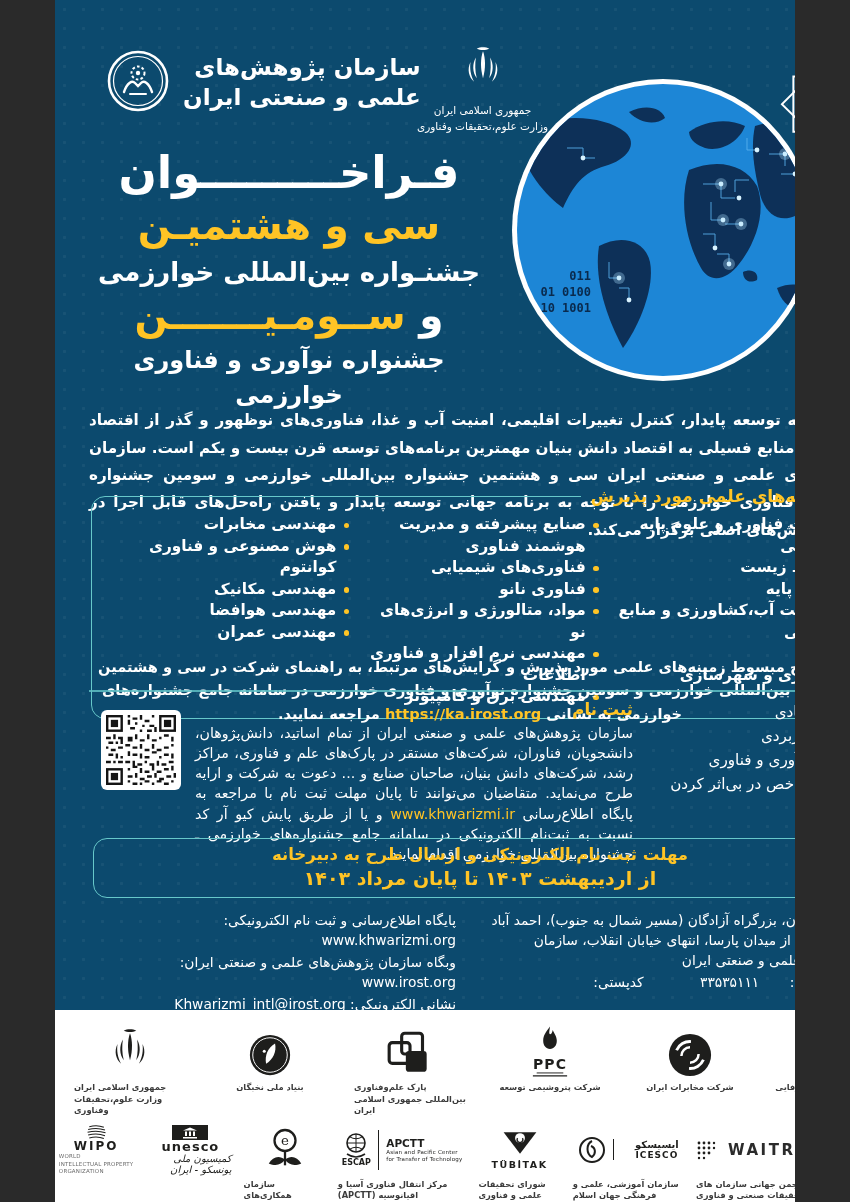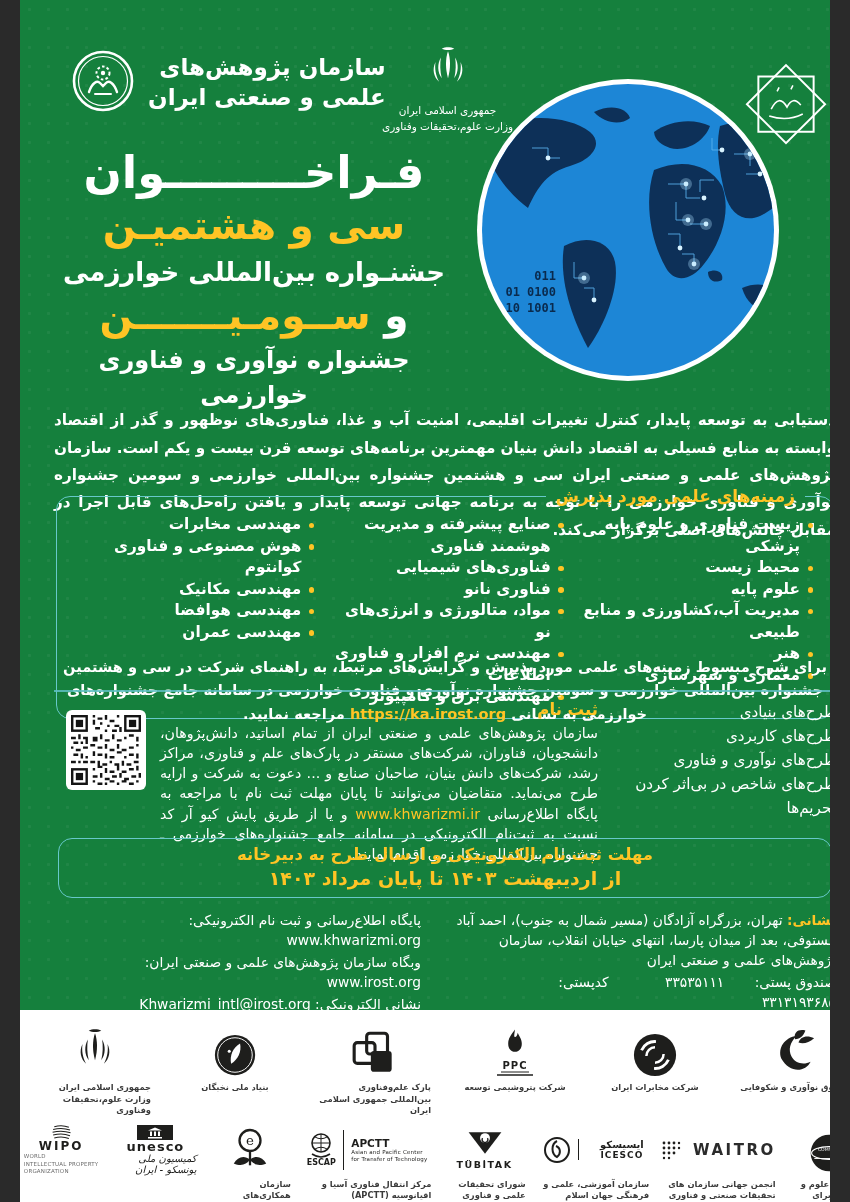--- a/index.html
+++ b/index.html
@@ -1,18 +1,18 @@
 <!DOCTYPE html>
 <html lang="fa" dir="rtl"><head>
 <meta charset="utf-8">
 <style>
   html,body{margin:0;padding:0;background:#2a2a2a;}
   .poster{
-    position:relative;width:810px;height:1202px;margin:0 auto;
-    background:#15803d;overflow:hidden;direction:rtl;
+    position:relative;width:740px;height:1202px;margin:0 auto;
+    background:#0c4a6e;overflow:hidden;direction:rtl;
     font-family:"DejaVu Sans","Liberation Sans",sans-serif;color:#fff;
   }
   .poster::before{
     content:"";position:absolute;inset:0;
     background-image:radial-gradient(rgba(255,255,255,.05) 1.4px,transparent 1.5px);
     background-size:19px 19px;pointer-events:none;
   }
   
   .org-block{position:absolute;left:52px;top:50px;display:flex;direction:ltr;align-items:center;gap:14px;}
   .irost-logo-svg{width:62px;height:62px;}
@@ -75,31 +75,31 @@
   
   .footer{position:absolute;left:0;top:1010px;width:850px;height:192px;background:#fff;color:#1e1e1c;}
   .logo-row{display:flex;justify-content:center;align-items:flex-start;}
   .row1{margin-top:14px;gap:28px;}
   .row2{margin-top:8px;gap:12px;}
   .logo-cell{display:flex;flex-direction:column;align-items:center;}
   .row1 .logo-cell{width:112px;}
   .row2 .logo-cell{width:96px;}
   .glyph{height:54px;display:flex;align-items:flex-end;justify-content:center;}
   .row2 .glyph{height:50px;}
-  .caption{font-size:8.3px;line-height:1.4;text-align:right;color:#3b3b3b;margin-top:4px;font-weight:bold;}
+  .caption{font-size:8.3px;line-height:1.4;text-align:left;color:#3b3b3b;margin-top:4px;font-weight:bold;}
   .lat-small{font-size:5.5px;letter-spacing:.2px;color:#1e1e1c;text-align:left;line-height:1.3;}
   .waitro-text{font-size:15px;font-weight:bold;letter-spacing:2.5px;color:#2b2b2b;}
   .tubitak-text{font-size:9.5px;font-weight:bold;letter-spacing:1.5px;margin-top:2px;}
   .unesco-text{font-size:13px;font-weight:bold;letter-spacing:1px;line-height:1;}
   .wipo-text{font-size:12px;font-weight:bold;letter-spacing:2px;}
   .apctt-name{font-size:10.5px;font-weight:bold;}
   .escap-name{font-size:8px;font-weight:bold;text-align:center;}
   .icesco-fa{font-size:10px;font-weight:bold;}
   .icesco-en{font-size:9px;font-weight:bold;letter-spacing:1px;}
-  .ppc-text{font-size:10px;font-weight:bold;letter-spacing:1px;}
+  .ppc-text{font-size:14px;font-weight:bold;letter-spacing:1px;}
   .unesco-fa-script{font-size:10px;font-style:italic;}
 </style>
 </head>
 <body>
 
 <div class="poster">
 
   <div class="org-block">
     <span>
       <svg class="irost-logo-svg" viewBox="0 0 62 62">

